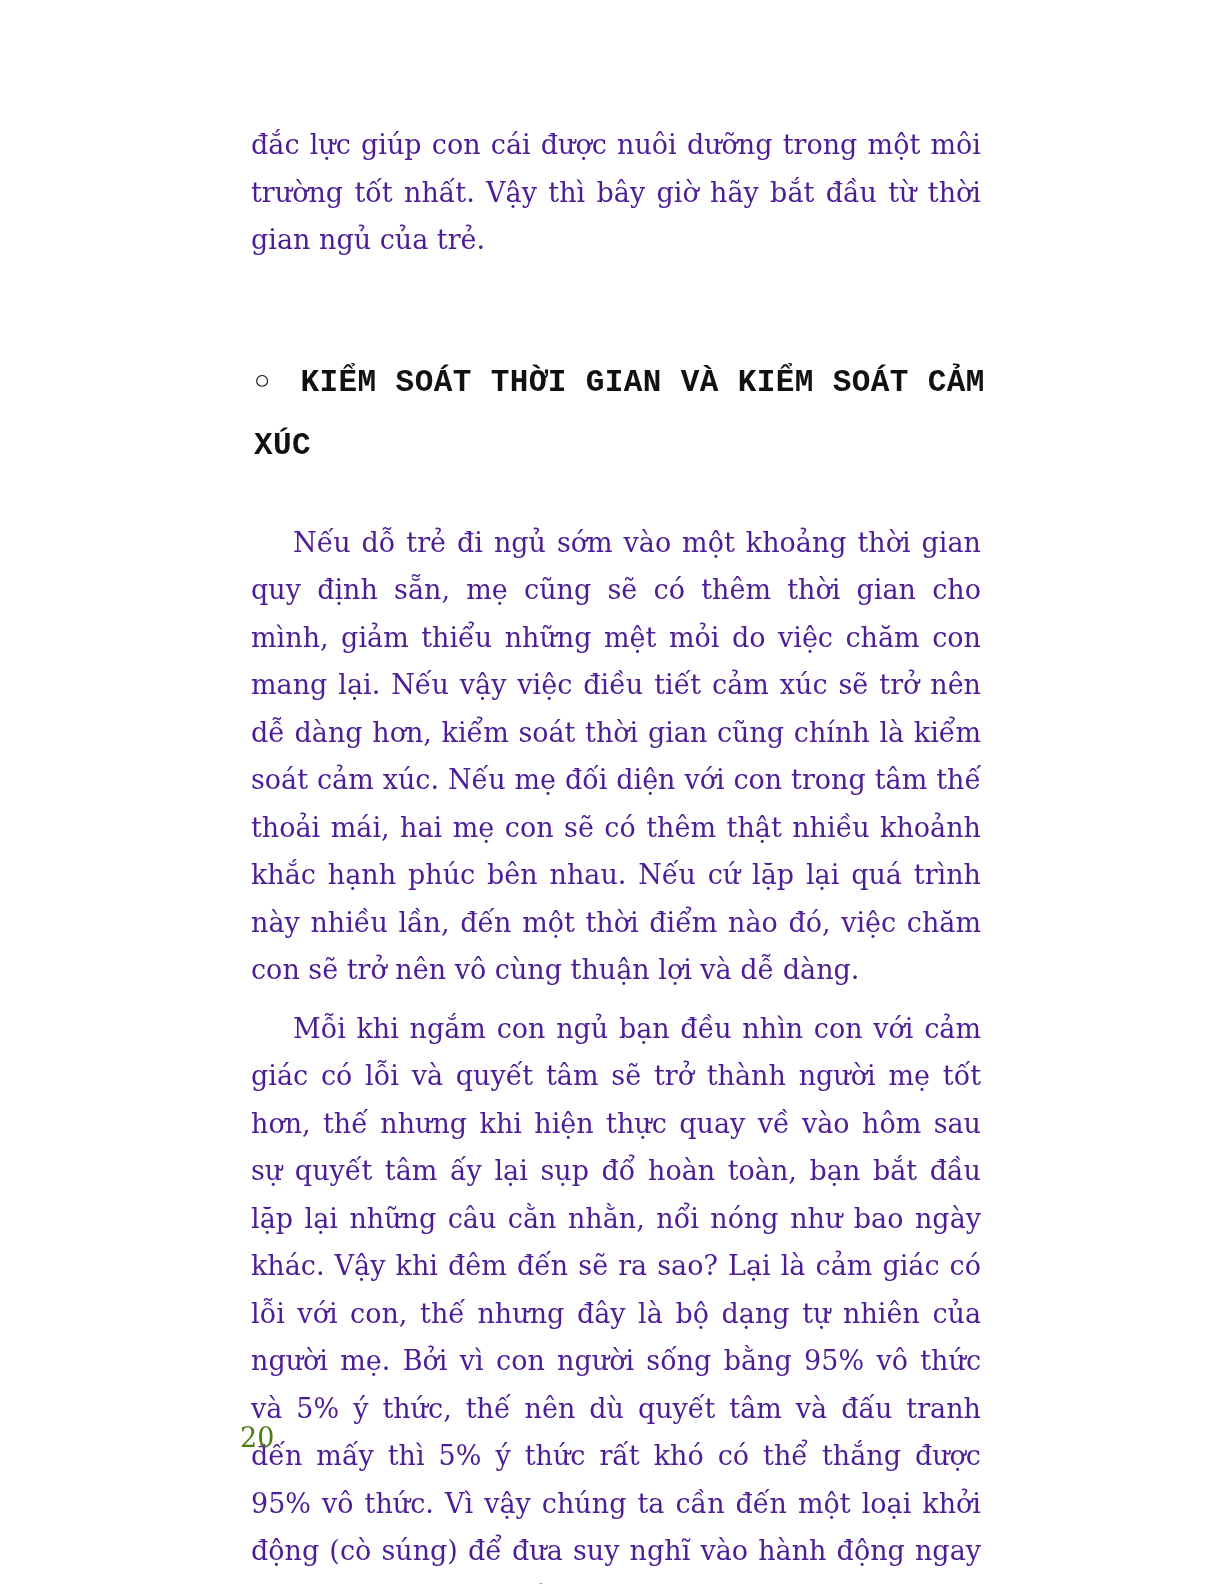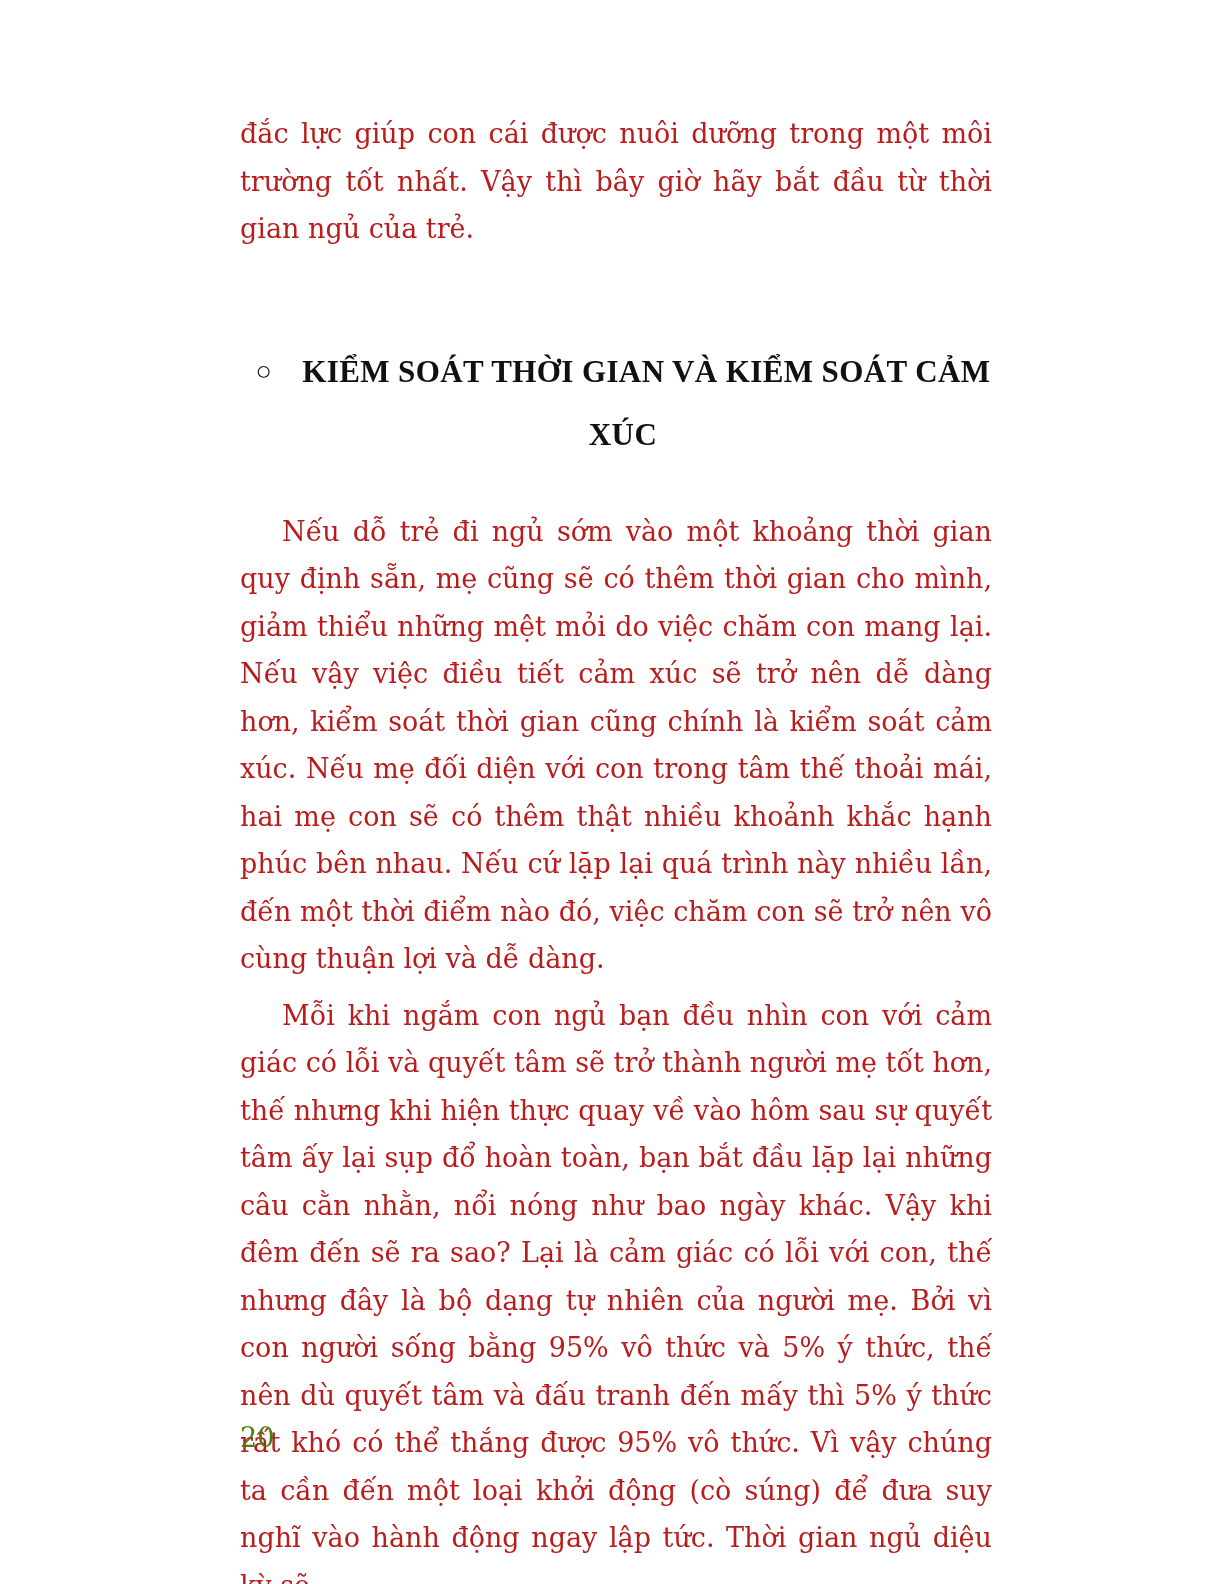--- a/index.html
+++ b/index.html
@@ -19,35 +19,35 @@
     position: absolute;
     left: 240px;
     top: 110px;
     width: 752px;
   }
 
   .body-par {
     font-size: 27px;
     line-height: 47.5px;
     text-align: justify;
-    margin: 0;
-    color: #b91c1c;
+    margin: 11px;
+    color: #4c1d95;
   }
 
   .indent { text-indent: 42px; }
 
   .section-heading {
-    font-family: Liberation Serif, serif;
+    font-family: Liberation Mono, monospace;
     font-weight: bold;
     font-size: 31px;
     line-height: 62px;
     letter-spacing: 0.4px;
     color: #111111;
     margin: 88px 0 42px 14px;
-    text-align: center;
+    text-align: left;
   }
 
   .bullet {
     display: inline-block;
     font-weight: normal;
     font-size: 27px;
     margin-right: 30px;
     position: relative;
     top: -2px;
     color: #111111;

